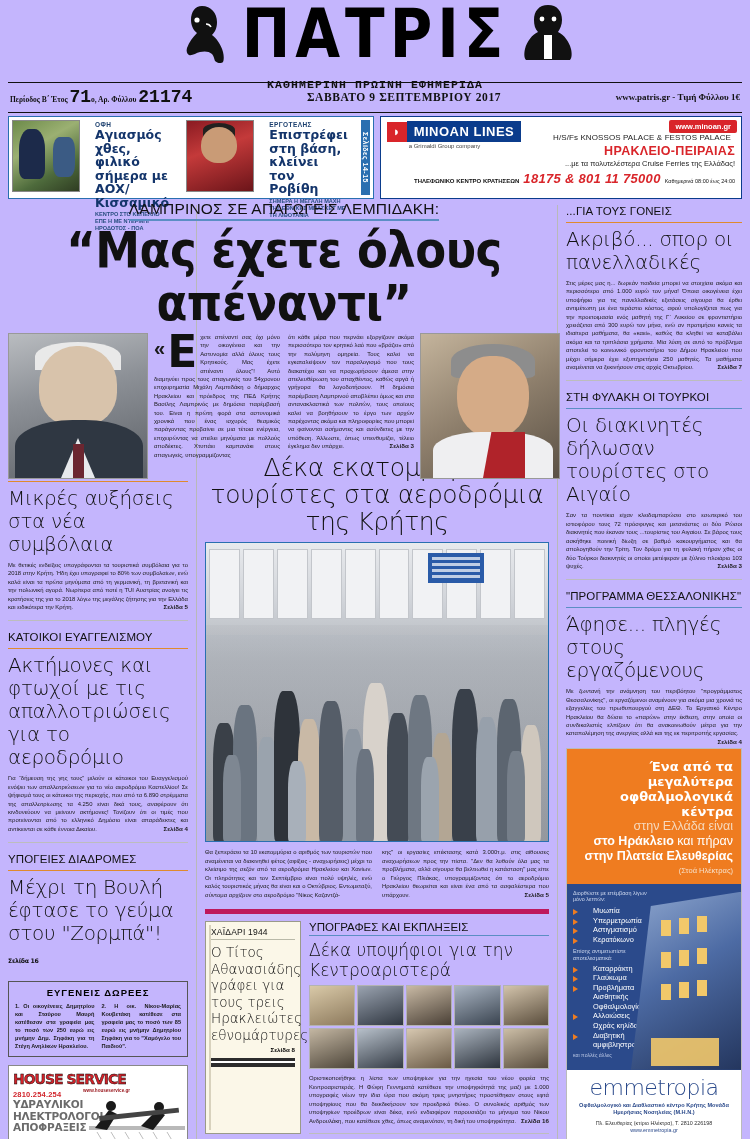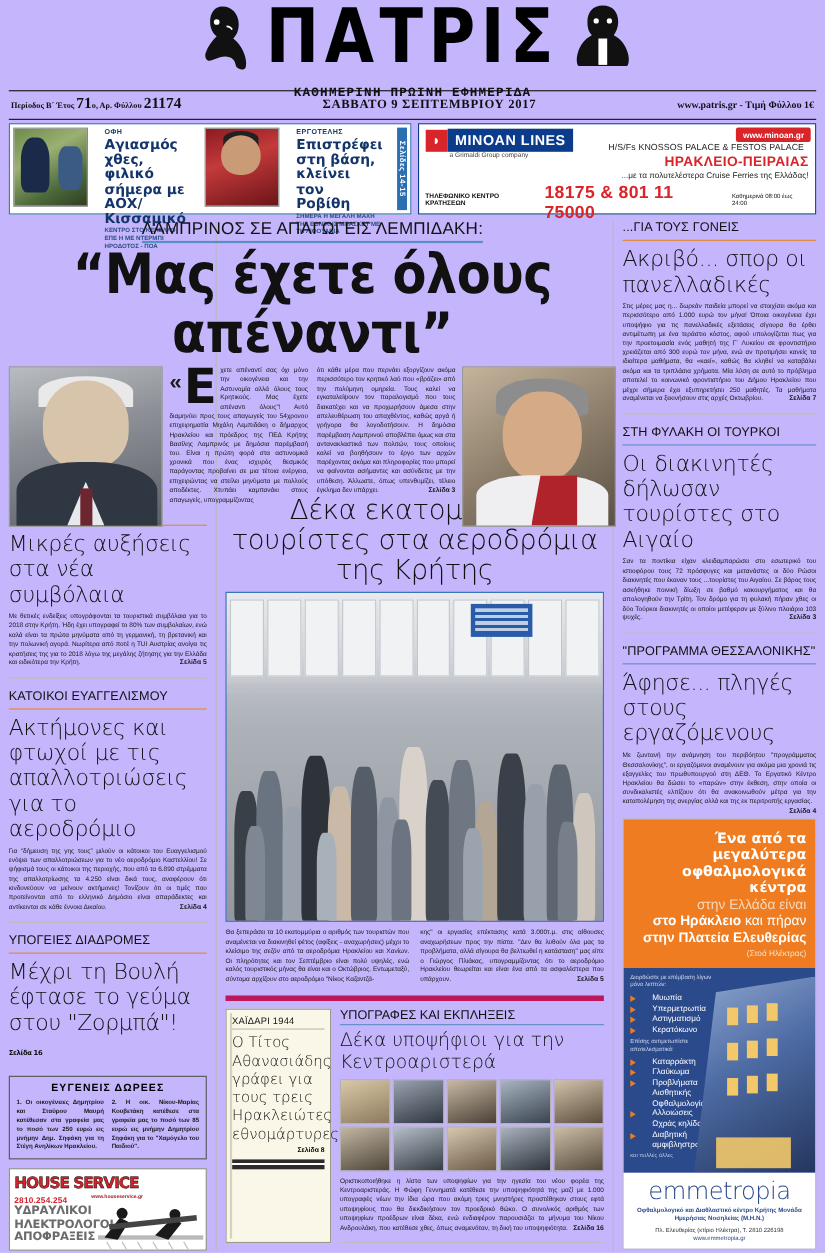--- a/index.html
+++ b/index.html
@@ -28,21 +28,21 @@
   }
 
   .mast-rule { border-top:1.6px solid #111; margin:4px 8px 0 8px; }
   .mast-rule2 { border-top:1.6px solid #111; margin:0 8px; }
   .infobar {
     display:flex; align-items:center; justify-content:space-between;
     padding:4px 10px 5px 10px; font-size:9px; color:#111;
   }
   .infobar .left { font-family:"Liberation Serif", serif; font-size:7.5px; font-weight:bold;}
   .infobar .left b { font-size:12px; font-weight:bold; }
-  .infobar .left .num { font-size:14px; }
+  .infobar .left .num { font-size:18px;font-family:Liberation Mono, monospace; }
   .infobar .center { font-family:"Liberation Serif", serif; font-weight:bold; font-size:11.5px; letter-spacing:.6px; }
   .infobar .right { font-family:"Liberation Serif", serif; font-size:9px; font-weight:bold; }
 
   
   .teaser-row { display:flex; gap:6px; padding:3px 8px 0 8px; height:86px; }
   .teaser-sport {
     flex:0 0 365px; border:1.4px solid #2a6fb0; display:flex; position:relative;
     background:#fff; padding:3px; gap:15px;
   }
   .tphoto { width:68px; height:72px; border:1px solid #888; overflow:hidden; position:relative; }
@@ -68,21 +68,21 @@
   .mn-mark { width:20px; height:20px; background:#d9252a; display:flex; align-items:center; justify-content:center; }
   .mn-mark span { color:#fff; font-size:13px; font-weight:bold; font-style:italic;}
   .mn-name { background:#0b3c8c; color:#fff; font-weight:bold; font-size:13px; letter-spacing:.5px; padding:3px 7px; }
   .mn-grimaldi { font-size:6px; color:#444; margin-left:22px; margin-top:1px; }
   .mn-web { position:absolute; right:4px; top:3px; background:#d9252a; color:#fff; font-size:7.5px; font-weight:bold; padding:2px 6px; border-radius:2px;}
   .mn-ships { text-align:right; font-size:8px; color:#222; letter-spacing:.1px; margin-top:-16px; padding-right:4px;}
   .mn-route { text-align:right; font-size:12.5px; font-weight:bold; color:#d9252a; letter-spacing:.3px; margin-top:2px;}
   .mn-tag { text-align:right; font-size:7.5px; color:#222; margin-top:1px;}
   .mn-phone-row { display:flex; align-items:baseline; justify-content:flex-end; gap:4px; margin-top:3px;}
   .mn-phone-lbl { font-size:6px; color:#111; font-weight:bold;}
-  .mn-phone { font-size:16px; font-weight:bold; color:#d9252a; letter-spacing:.3px;}
+  .mn-phone { font-size:13px; font-weight:bold; color:#d9252a; letter-spacing:.3px;font-style:italic;}
   .mn-hours { font-size:5.5px; color:#111; }
 
   
   .grid { display:flex; padding:6px 8px 0 8px; gap:0; }
   .col-left { width:188px; flex:0 0 188px; padding-right:8px; }
   .col-mid  { width:362px; flex:0 0 362px; padding:0 8px; border-left:1px solid #b9b9b9; border-right:1px solid #b9b9b9;}
   .col-right{ flex:1; padding-left:8px; }
 
   
   .lead { width:100%; }

